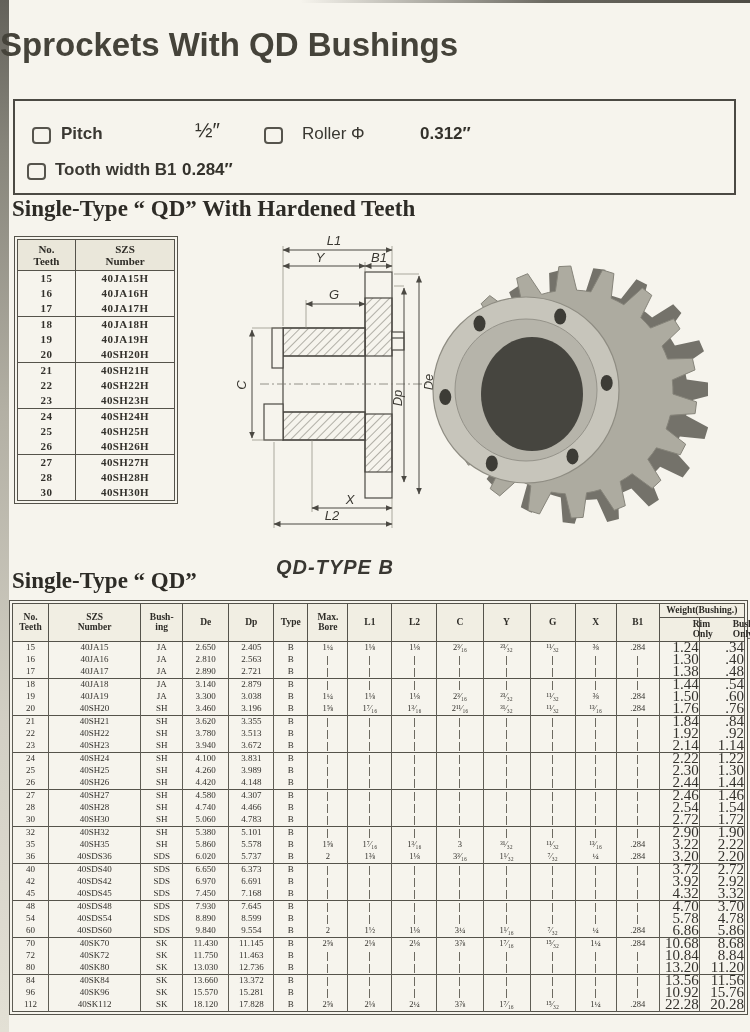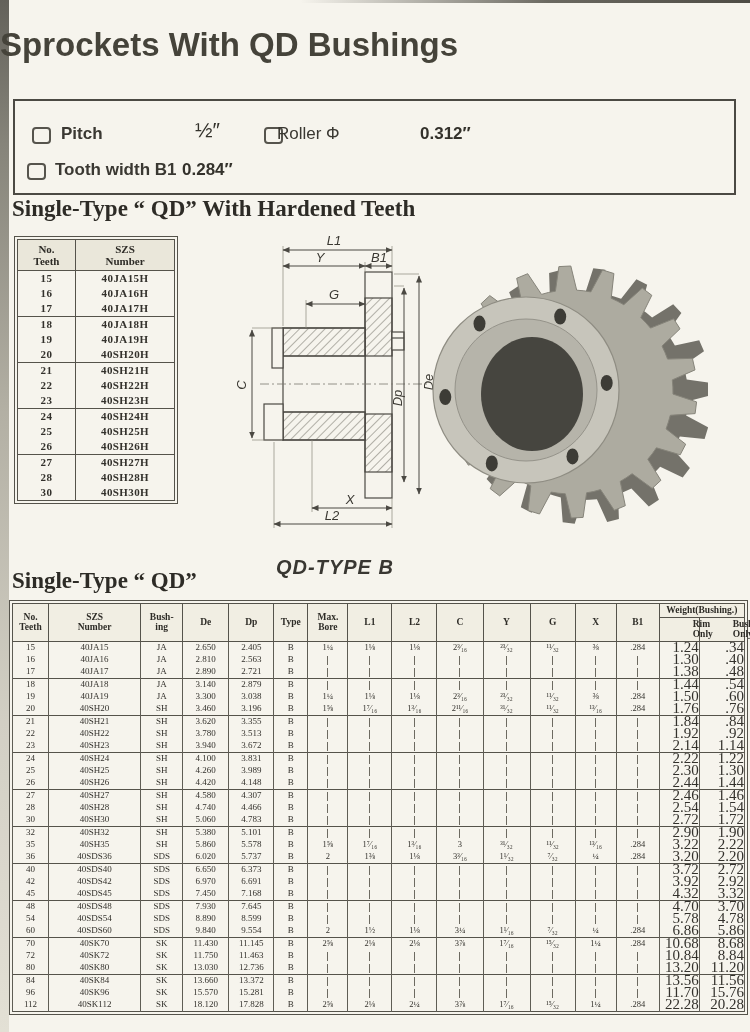--- a/index.html
+++ b/index.html
@@ -70,21 +70,21 @@
 <div class="scan-edge"></div>
 <div class="scan-top"></div>
 
 <div class="page-title">Sprockets With QD Bushings</div>
 
 <div class="spec-box">
   <span class="cb" style="left:17px;top:26px;"></span>
   <span class="spec-label" style="left:46px;top:23px;">Pitch</span>
   <span class="spec-value frac" style="left:180px;top:17px;">½″</span>
   <span class="cb" style="left:249px;top:26px;"></span>
-  <span class="spec-label reg" style="left:262px;top:23px;">Roller Φ</span>
+  <span class="spec-label reg" style="left:287px;top:23px;">Roller Φ</span>
   <span class="spec-value" style="left:405px;top:23px;">0.312″</span>
   <span class="cb" style="left:12px;top:62px;"></span>
   <span class="spec-label" style="left:40px;top:59px;">Tooth width B1</span>
   <span class="spec-value" style="left:167px;top:59px;">0.284″</span>
 </div>
 
 <div class="section-heading" style="top:196px;">Single-Type “ QD” With Hardened Teeth</div>
 
 <div id="small-table" class="tbl-wrap" style="left:14px;top:236px;">
     <table>
@@ -808,21 +808,21 @@
           <td>15.281</td>
           <td>B</td>
           <td class="dim"><span class="cont"></span></td>
           <td class="dim"><span class="cont"></span></td>
           <td class="dim"><span class="cont"></span></td>
           <td class="dim"><span class="cont"></span></td>
           <td class="dim"><span class="cont"></span></td>
           <td class="dim"><span class="cont"></span></td>
           <td class="dim"><span class="cont"></span></td>
           <td class="dim"><span class="cont"></span></td>
-          <td class="wt">11.70</td>
+          <td class="wt">10.92</td>
           <td class="wt">15.76</td>
         </tr>
         <tr>
           <td>112</td>
           <td>40SK112</td>
           <td>SK</td>
           <td>18.120</td>
           <td>17.828</td>
           <td>B</td>
           <td class="dim">2⅝</td>

